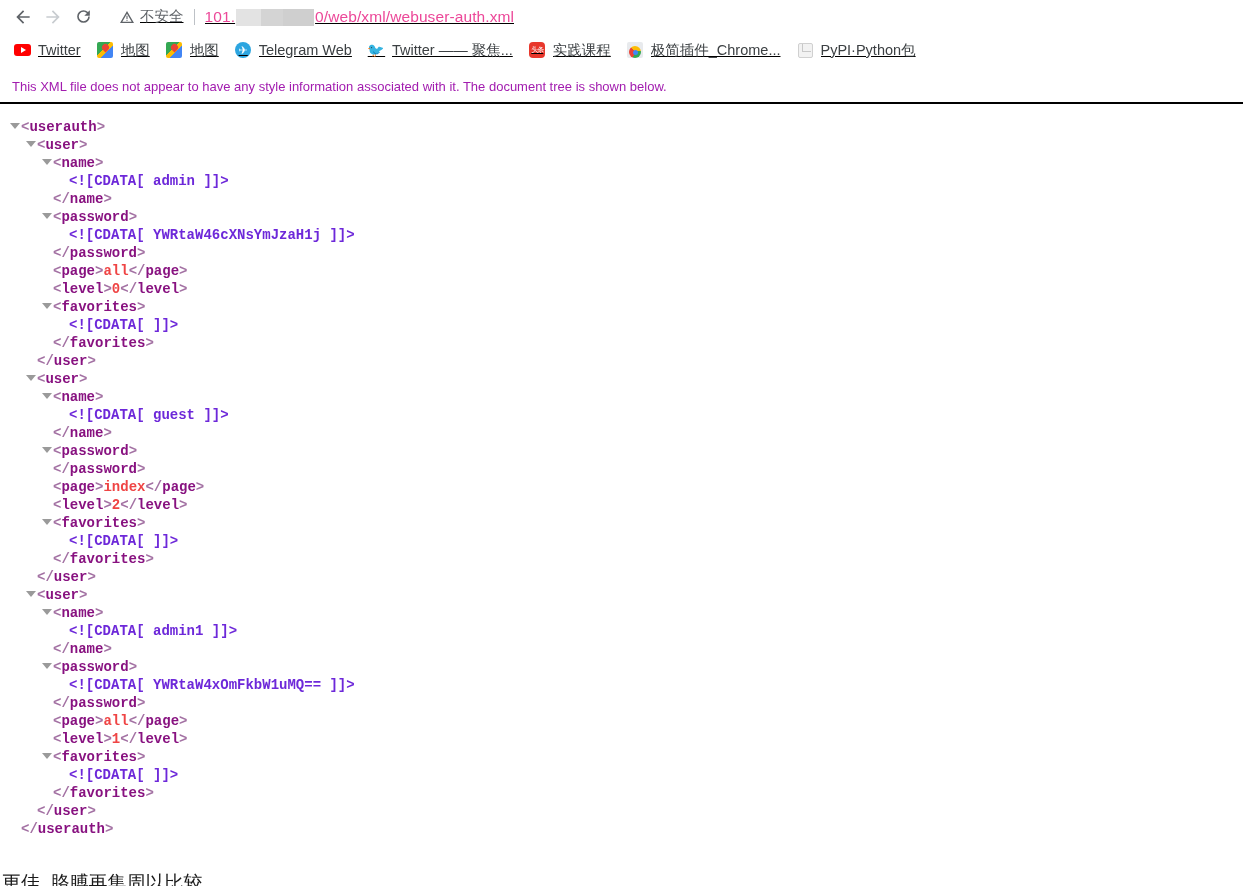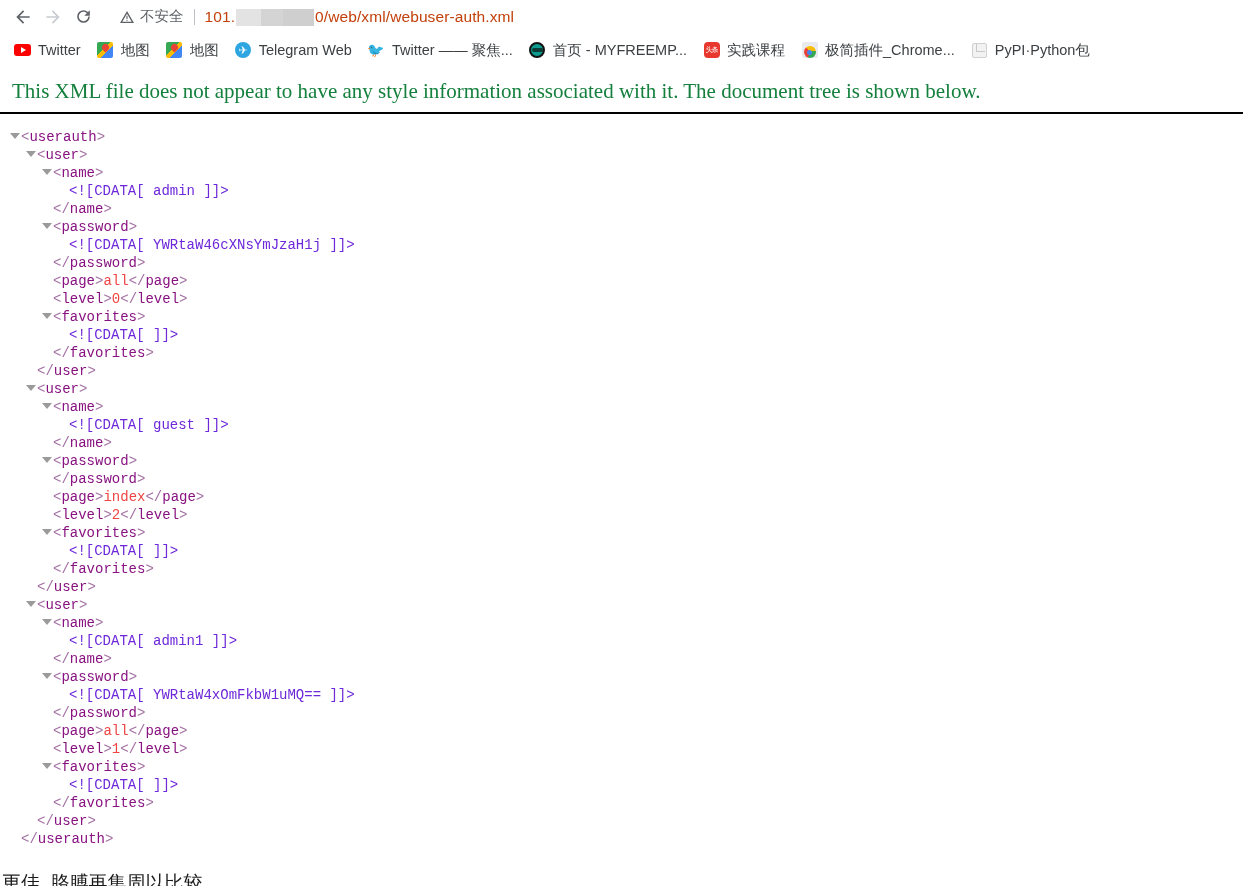--- a/index.html
+++ b/index.html
@@ -8,20 +8,21 @@
     width: 1243px; height: 886px;
     overflow: hidden;
     background: #ffffff;
     font-family: "Liberation Sans", sans-serif;
   }
 
   
   #browser-chrome {
     width: 1243px;
     background: #ffffff;
+    text-decoration: underline;
   }
 
   #toolbar {
     height: 33px;
     display: flex;
     align-items: center;
     padding: 0 8px;
     background: #ffffff;
   }
 
@@ -70,21 +71,21 @@
     width: 1px;
     height: 16px;
     background: #bdc1c6;
     margin: 0 10px;
     flex: none;
   }
   #url-wrap {
     display: flex;
     align-items: center;
     font-size: 15.5px;
-    color: #c2410c;
+    color: #ec4899;
     white-space: nowrap;
     letter-spacing: 0.1px;
     overflow: hidden;
   }
   #url-redaction {
     display: inline-block;
     height: 17px;
     width: 78px;
     margin: 0 1px;
     background:
@@ -245,41 +246,42 @@
   
   #page-viewport {
     width: 1243px;
     height: 819px;
     background: #ffffff;
     overflow: hidden;
     position: relative;
   }
 
   #style-notice {
-    font-family: Liberation Serif, serif;
-    font-size: 21px;
-    color: #15803d;
+    font-family: Liberation Sans, sans-serif;
+    font-size: 13px;
+    color: #a21caf;
     padding: 12px 0 8px 12px;
     white-space: nowrap;
   }
   #notice-rule {
     height: 2px;
     background: #000000;
     margin: 0 0 0 0;
     width: 1243px;
   }
 
   #xml-tree {
     font-family: "Liberation Mono", "DejaVu Sans Mono", monospace;
     font-size: 14px;
     line-height: 18px;
     color: #000000;
     padding-top: 14px;
     padding-left: 10px;
     white-space: nowrap;
+    font-weight: bold;
   }
 
   .xline {
     display: block;
     height: 18px;
     white-space: pre;
   }
 
   
   .ind1 { padding-left: 16px; }
@@ -400,26 +402,20 @@
       <span class="bm-label">Telegram Web</span>
     </div>
 
     <div class="bookmark">
       <span class="bm-icon">
           <span class="fav-twitter">🐦</span>
         </span>
       <span class="bm-label">Twitter —— 聚焦...</span>
     </div>
 
-    <div class="bookmark">
-      <span class="bm-icon">
-          <span class="fav-globe"></span>
-        </span>
-      <span class="bm-label">首页 - MYFREEMP...</span>
-    </div>
 
     <div class="bookmark">
       <span class="bm-icon">
           <span class="fav-toutiao">头条</span>
         </span>
       <span class="bm-label">实践课程</span>
     </div>
 
     <div class="bookmark">
       <span class="bm-icon">

